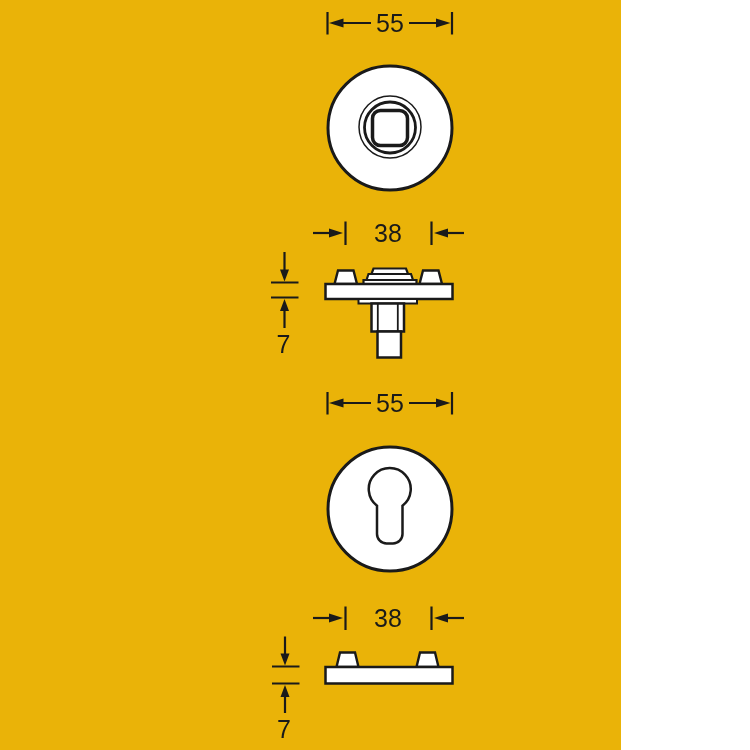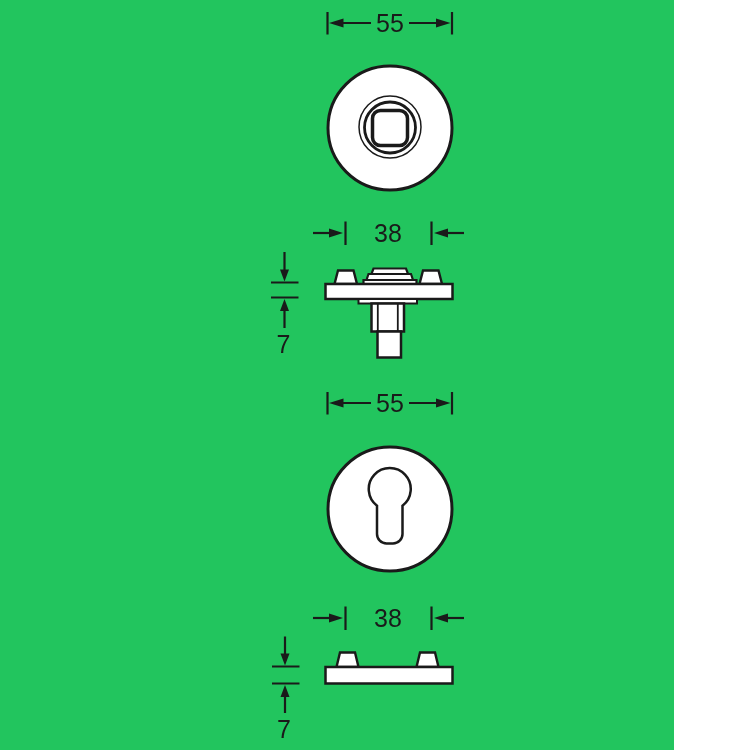--- a/index.html
+++ b/index.html
@@ -2,23 +2,23 @@
 <html><head>
 <meta charset="utf-8">
 <style>
   html, body {
     margin: 0;
     padding: 0;
     background: #ffffff;
   }
   .canvas {
     position: relative;
-    width: 674px;
+    width: 621px;
     height: 750px;
-    background: #22c55e;
+    background: #eab308;
     overflow: hidden;
   }
   svg {
     position: absolute;
     top: 0;
     left: 0;
     display: block;
   }
   .dim-text {
     font-family: "Liberation Sans", "DejaVu Sans", sans-serif;

